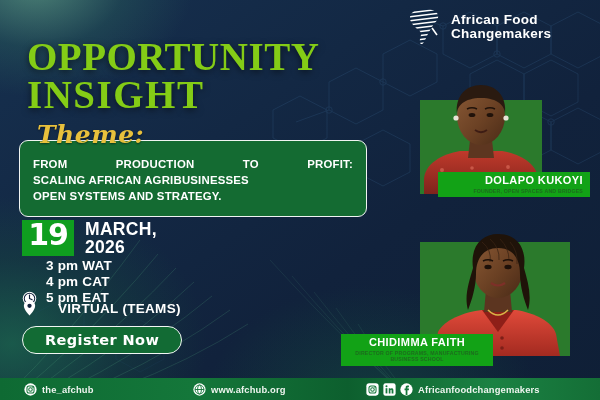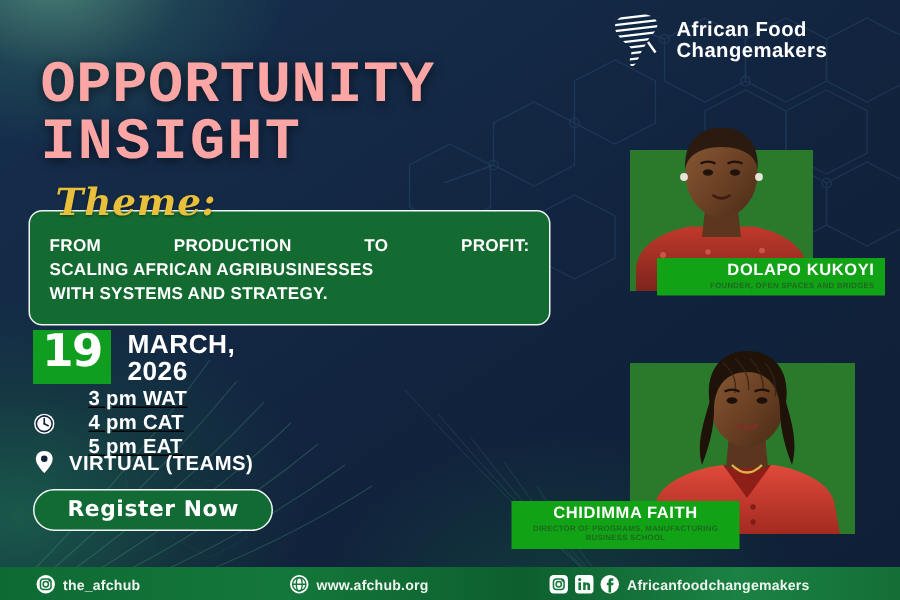--- a/index.html
+++ b/index.html
@@ -45,22 +45,22 @@
     font-weight:bold;
     line-height:1.02;
     letter-spacing:0.3px;
   }
   .logo-l1 { font-size:13.5px; }
   .logo-l2 { font-size:13.5px; }
 
   
   .headline {
     position:absolute; left:27px; top:38px;
-    color:#fca5a5;
-    font-family:Liberation Mono, monospace;
+    color:#84cc16;
+    font-family:Liberation Serif, serif;
     font-weight:bold;
     font-size:39px;
     line-height:0.98;
     letter-spacing:0.5px;
     text-shadow:0 2px 7px rgba(0,0,0,0.55);
   }
   .headline .l2 { letter-spacing:1.5px; }
 
   
   .theme-wrap { position:absolute; left:19px; top:140px; width:348px; }
@@ -114,34 +114,34 @@
     color:#ffffff;
     font-weight:bold;
     font-size:17.5px;
     line-height:1.05;
     letter-spacing:0.3px;
   }
 
   
   .times-row {
     position:absolute; left:22px; top:258px;
-    display:flex; align-items:center; gap:22px;text-decoration:underline;
+    display:flex; align-items:flex-end; gap:9px;
   }
   .times-text {
     color:#ffffff;
     font-weight:bold;
     font-size:13.5px;
     line-height:1.18;
     letter-spacing:0.2px;
   }
 
   
   .venue-row {
     position:absolute; left:22px; top:300px;
-    display:flex; align-items:center; gap:9px;
+    display:flex; align-items:center; gap:21px;
   }
   .venue-text {
     color:#ffffff;
     font-weight:bold;
     font-size:13.5px;
     letter-spacing:0.3px;
   }
 
   
   .register-btn {
@@ -322,21 +322,21 @@
     <div class="theme-label">Theme:</div>
     <div class="theme-box">
       <div class="theme-text">
         <div class="tl1">
           <span>FROM</span>
           <span>PRODUCTION</span>
           <span>TO</span>
           <span>PROFIT:</span>
         </div>
         <div>SCALING AFRICAN AGRIBUSINESSES</div>
-        <div>WITH SYSTEMS AND STRATEGY.</div>
+        <div>OPEN SYSTEMS AND STRATEGY.</div>
       </div>
     </div>
   </div>
 
   <div class="date-row">
     <div class="day-chip">
       <span class="day-num">19</span>
     </div>
     <div class="month">
       <div>MARCH,</div>

